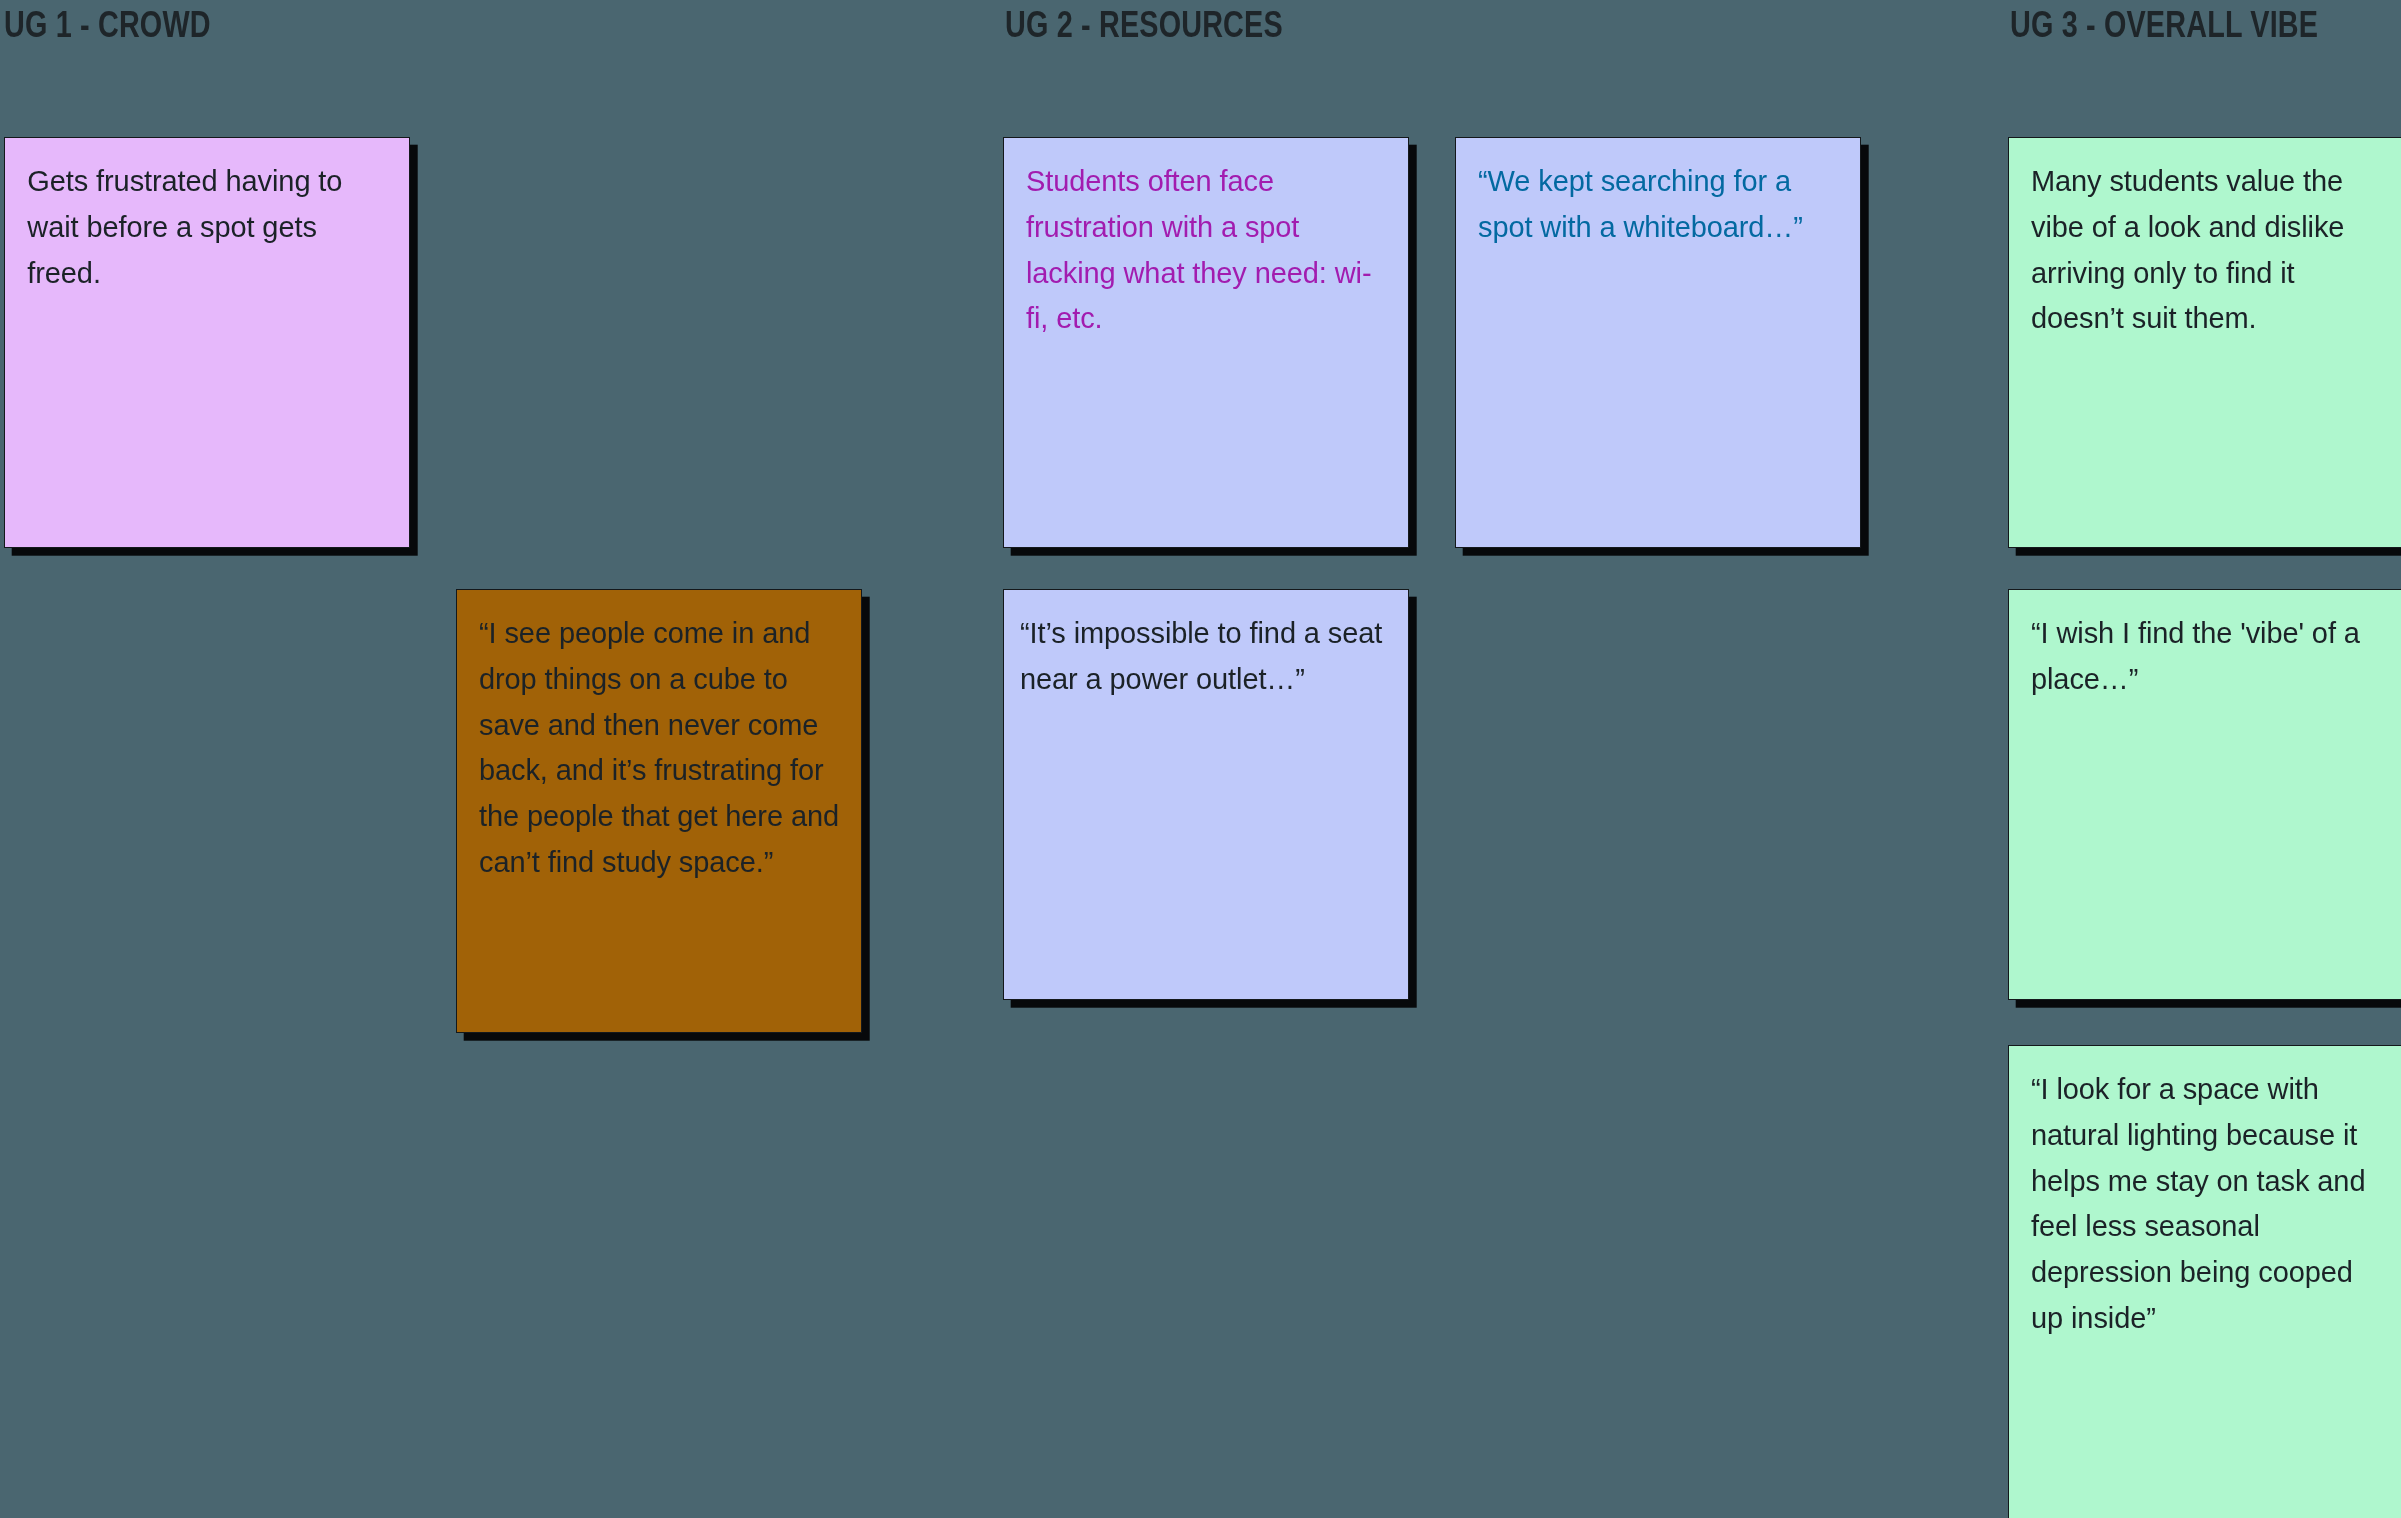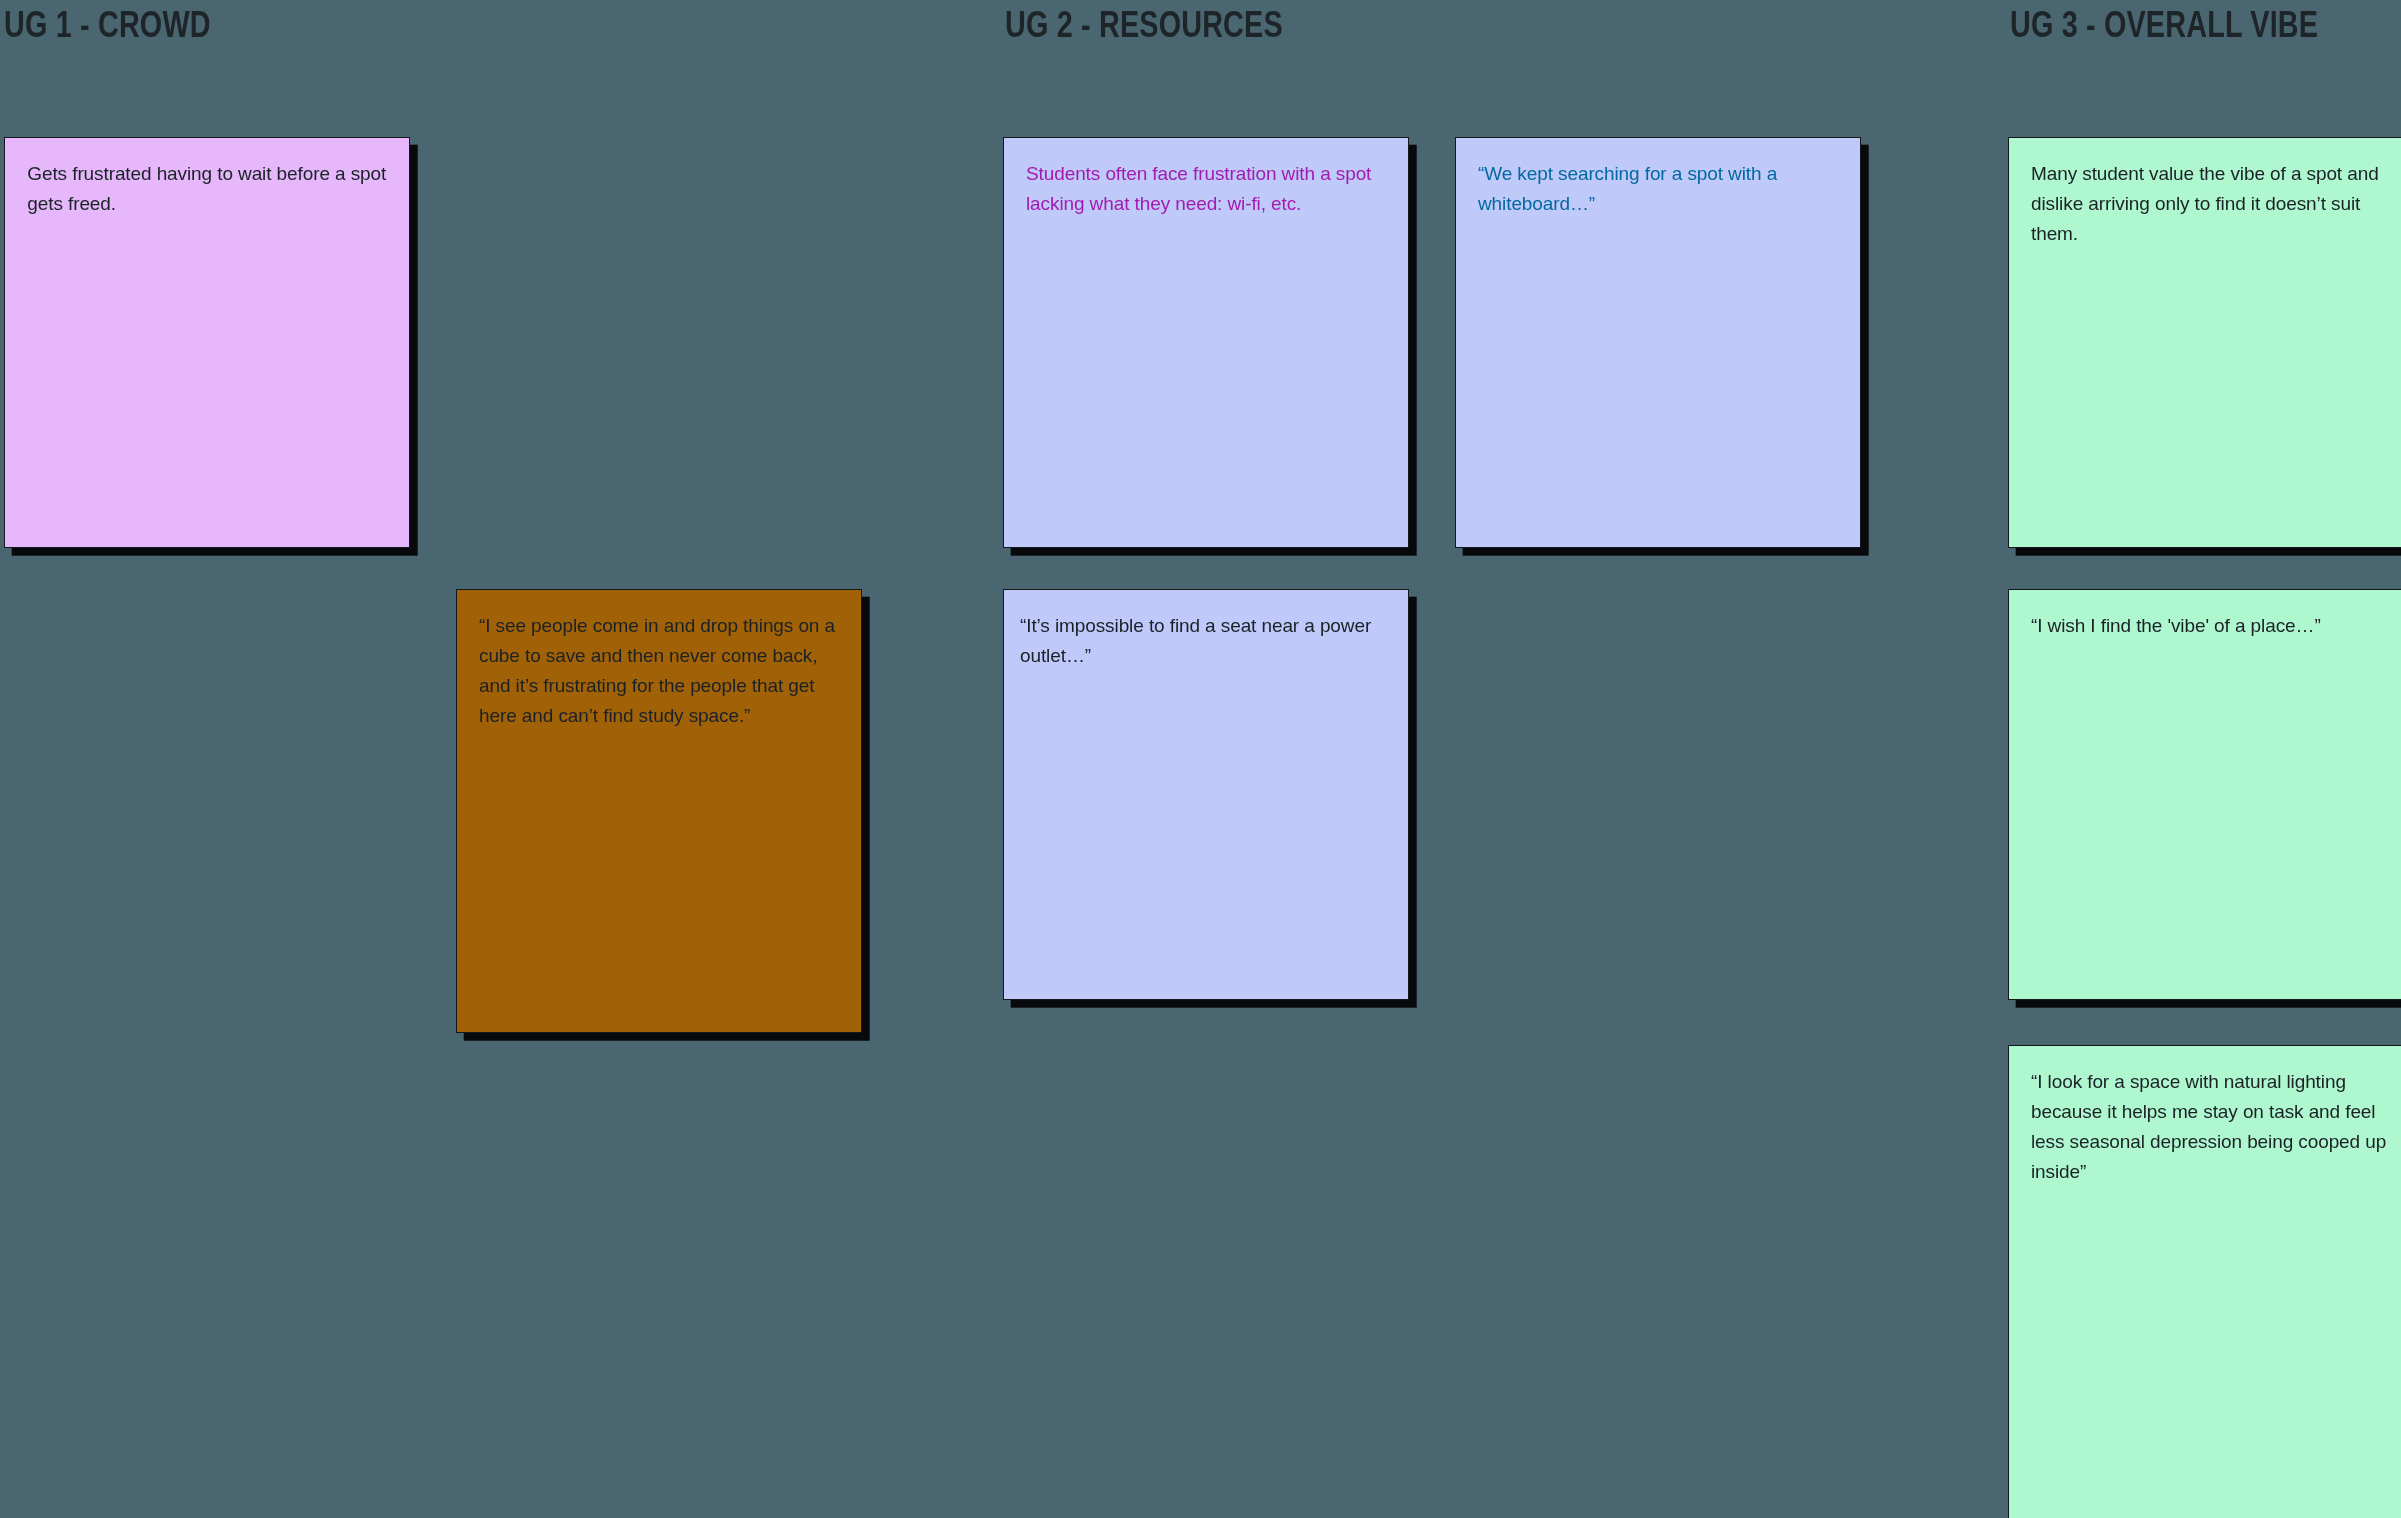--- a/index.html
+++ b/index.html
@@ -32,21 +32,21 @@
   .note {
     position: absolute;
     box-sizing: border-box;
     border: 1.9px solid #14181b;
     box-shadow: 7.7px 7.7px 0 0 #07090b;
     padding: 21px 22px 19px 22px;
     overflow: hidden;
   }
   .note .note-text {
     font-family: "Liberation Sans", sans-serif;
-    font-size: 19px;
+    font-size: 29px;
     line-height: 1.58;
     color: #1b2227;
     letter-spacing: -0.1px;
     white-space: pre-wrap;
     word-wrap: break-word;
   }
 
   .purple { background: #e6b8fb; }
   .blue   { background: #bfc9fa; }
   .green  { background: #aff7ce; }
@@ -67,21 +67,21 @@
     <div class="note blue" style="left: 1003px; top: 137px; width: 406px; height: 411px; background: rgb(191, 201, 250); border-color: rgb(20, 24, 27); box-shadow: rgb(7, 9, 11) 7.7px 7.7px 0px 0px;">
       <div class="note-text" style="color: #a21caf;">Students often face frustration with a spot lacking what they need: wi-fi, etc.</div>
     </div>
     <div class="note blue" style="left: 1455px; top: 137px; width: 406px; height: 411px; background: rgb(191, 201, 250); border-color: rgb(20, 24, 27); box-shadow: rgb(7, 9, 11) 7.7px 7.7px 0px 0px;">
       <div class="note-text" style="color: #0369a1;">“We kept searching for a spot with a whiteboard…”</div>
     </div>
     <div class="note blue" style="left: 1003px; top: 589px; width: 406px; height: 411px; background: rgb(191, 201, 250); border-color: rgb(20, 24, 27); box-shadow: rgb(7, 9, 11) 7.7px 7.7px 0px 0px; padding-left: 16px;">
       <div class="note-text" style="color: rgb(27, 34, 39);">“It’s impossible to find a seat near a power outlet…”</div>
     </div>
     <div class="note green" style="left: 2008px; top: 137px; width: 406px; height: 411px; background: rgb(175, 247, 206); border-color: rgb(20, 24, 27); box-shadow: rgb(7, 9, 11) 7.7px 7.7px 0px 0px;">
-      <div class="note-text" style="color: rgb(27, 34, 39);">Many student value the vibe of a spot and dislike arriving only to find it doesn’t suit them.</div>
+      <div class="note-text" style="color: rgb(27, 34, 39);">Many students value the vibe of a look and dislike arriving only to find it doesn’t suit them.</div>
     </div>
     <div class="note green" style="left: 2008px; top: 589px; width: 406px; height: 411px; background: rgb(175, 247, 206); border-color: rgb(20, 24, 27); box-shadow: rgb(7, 9, 11) 7.7px 7.7px 0px 0px;">
       <div class="note-text" style="color: rgb(27, 34, 39);">“I wish I find the 'vibe' of a place…”</div>
     </div>
     <div class="note green" style="left: 2008px; top: 1045px; width: 406px; height: 485px; background: rgb(175, 247, 206); border-color: rgb(20, 24, 27); box-shadow: rgb(7, 9, 11) 7.7px 7.7px 0px 0px;">
       <div class="note-text" style="color: rgb(27, 34, 39);">“I look for a space with natural lighting because it helps me stay on task and feel less seasonal depression being cooped up inside”</div>
     </div>
   </div>
 
 

